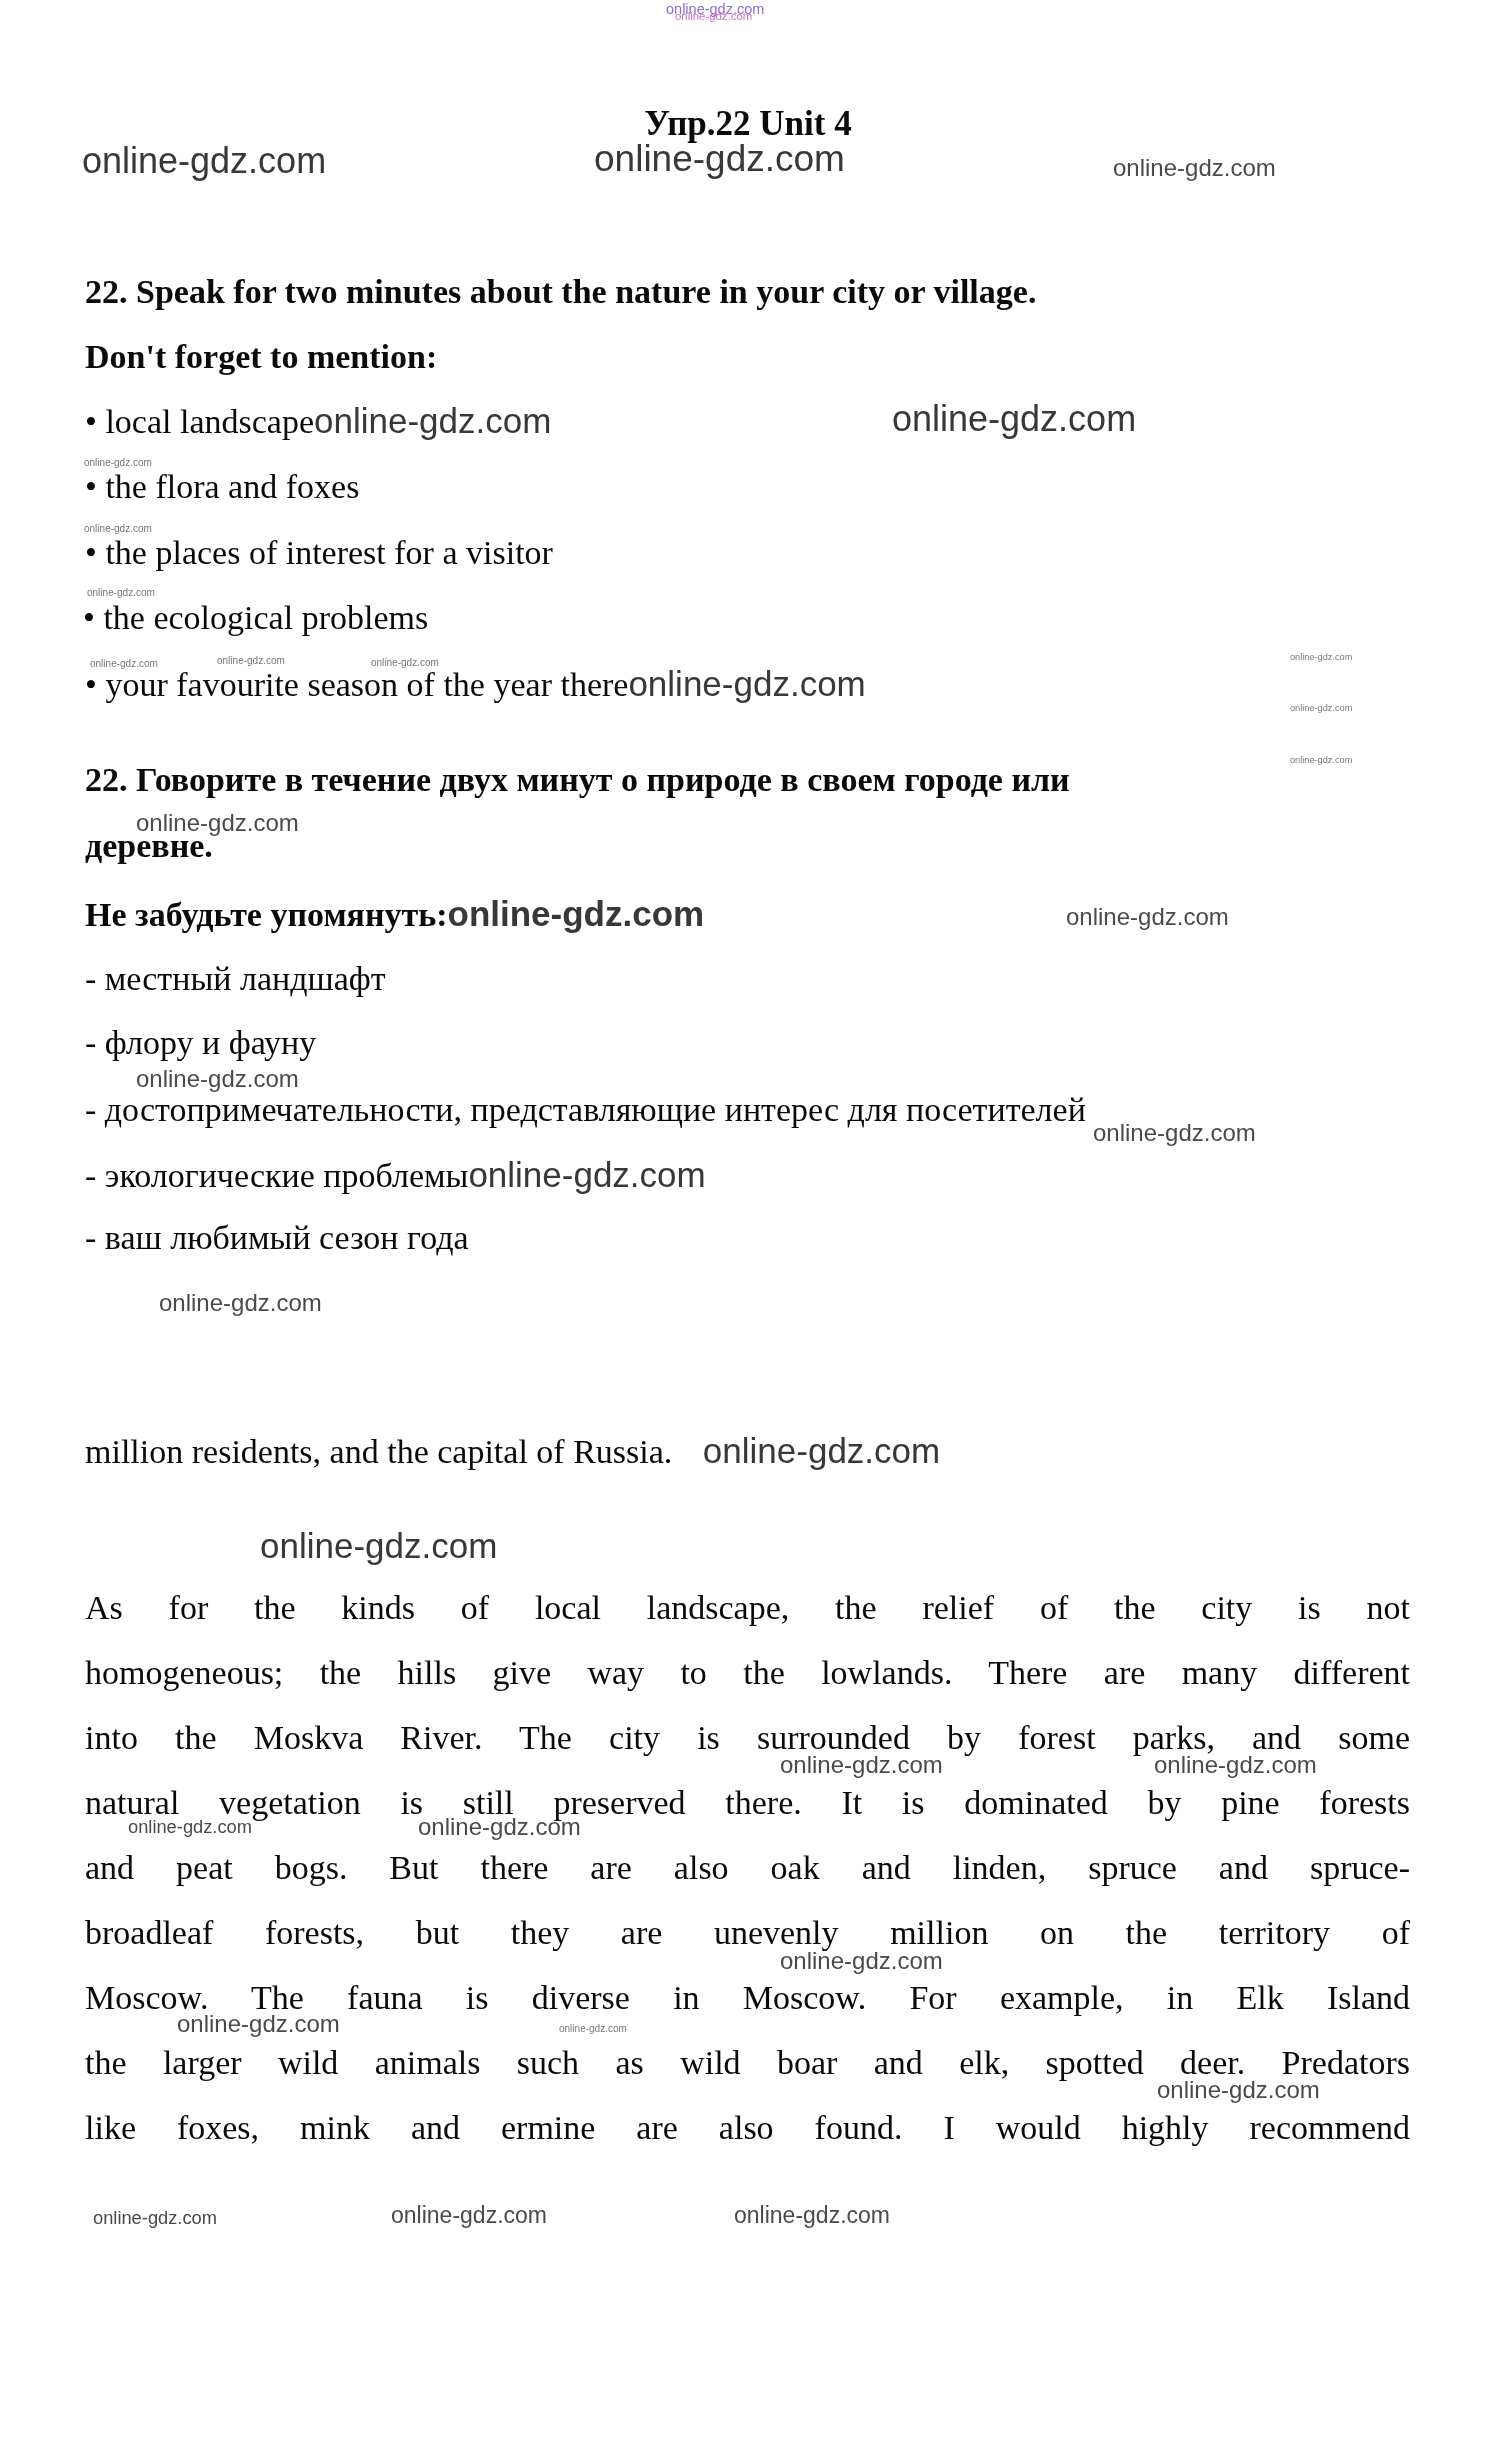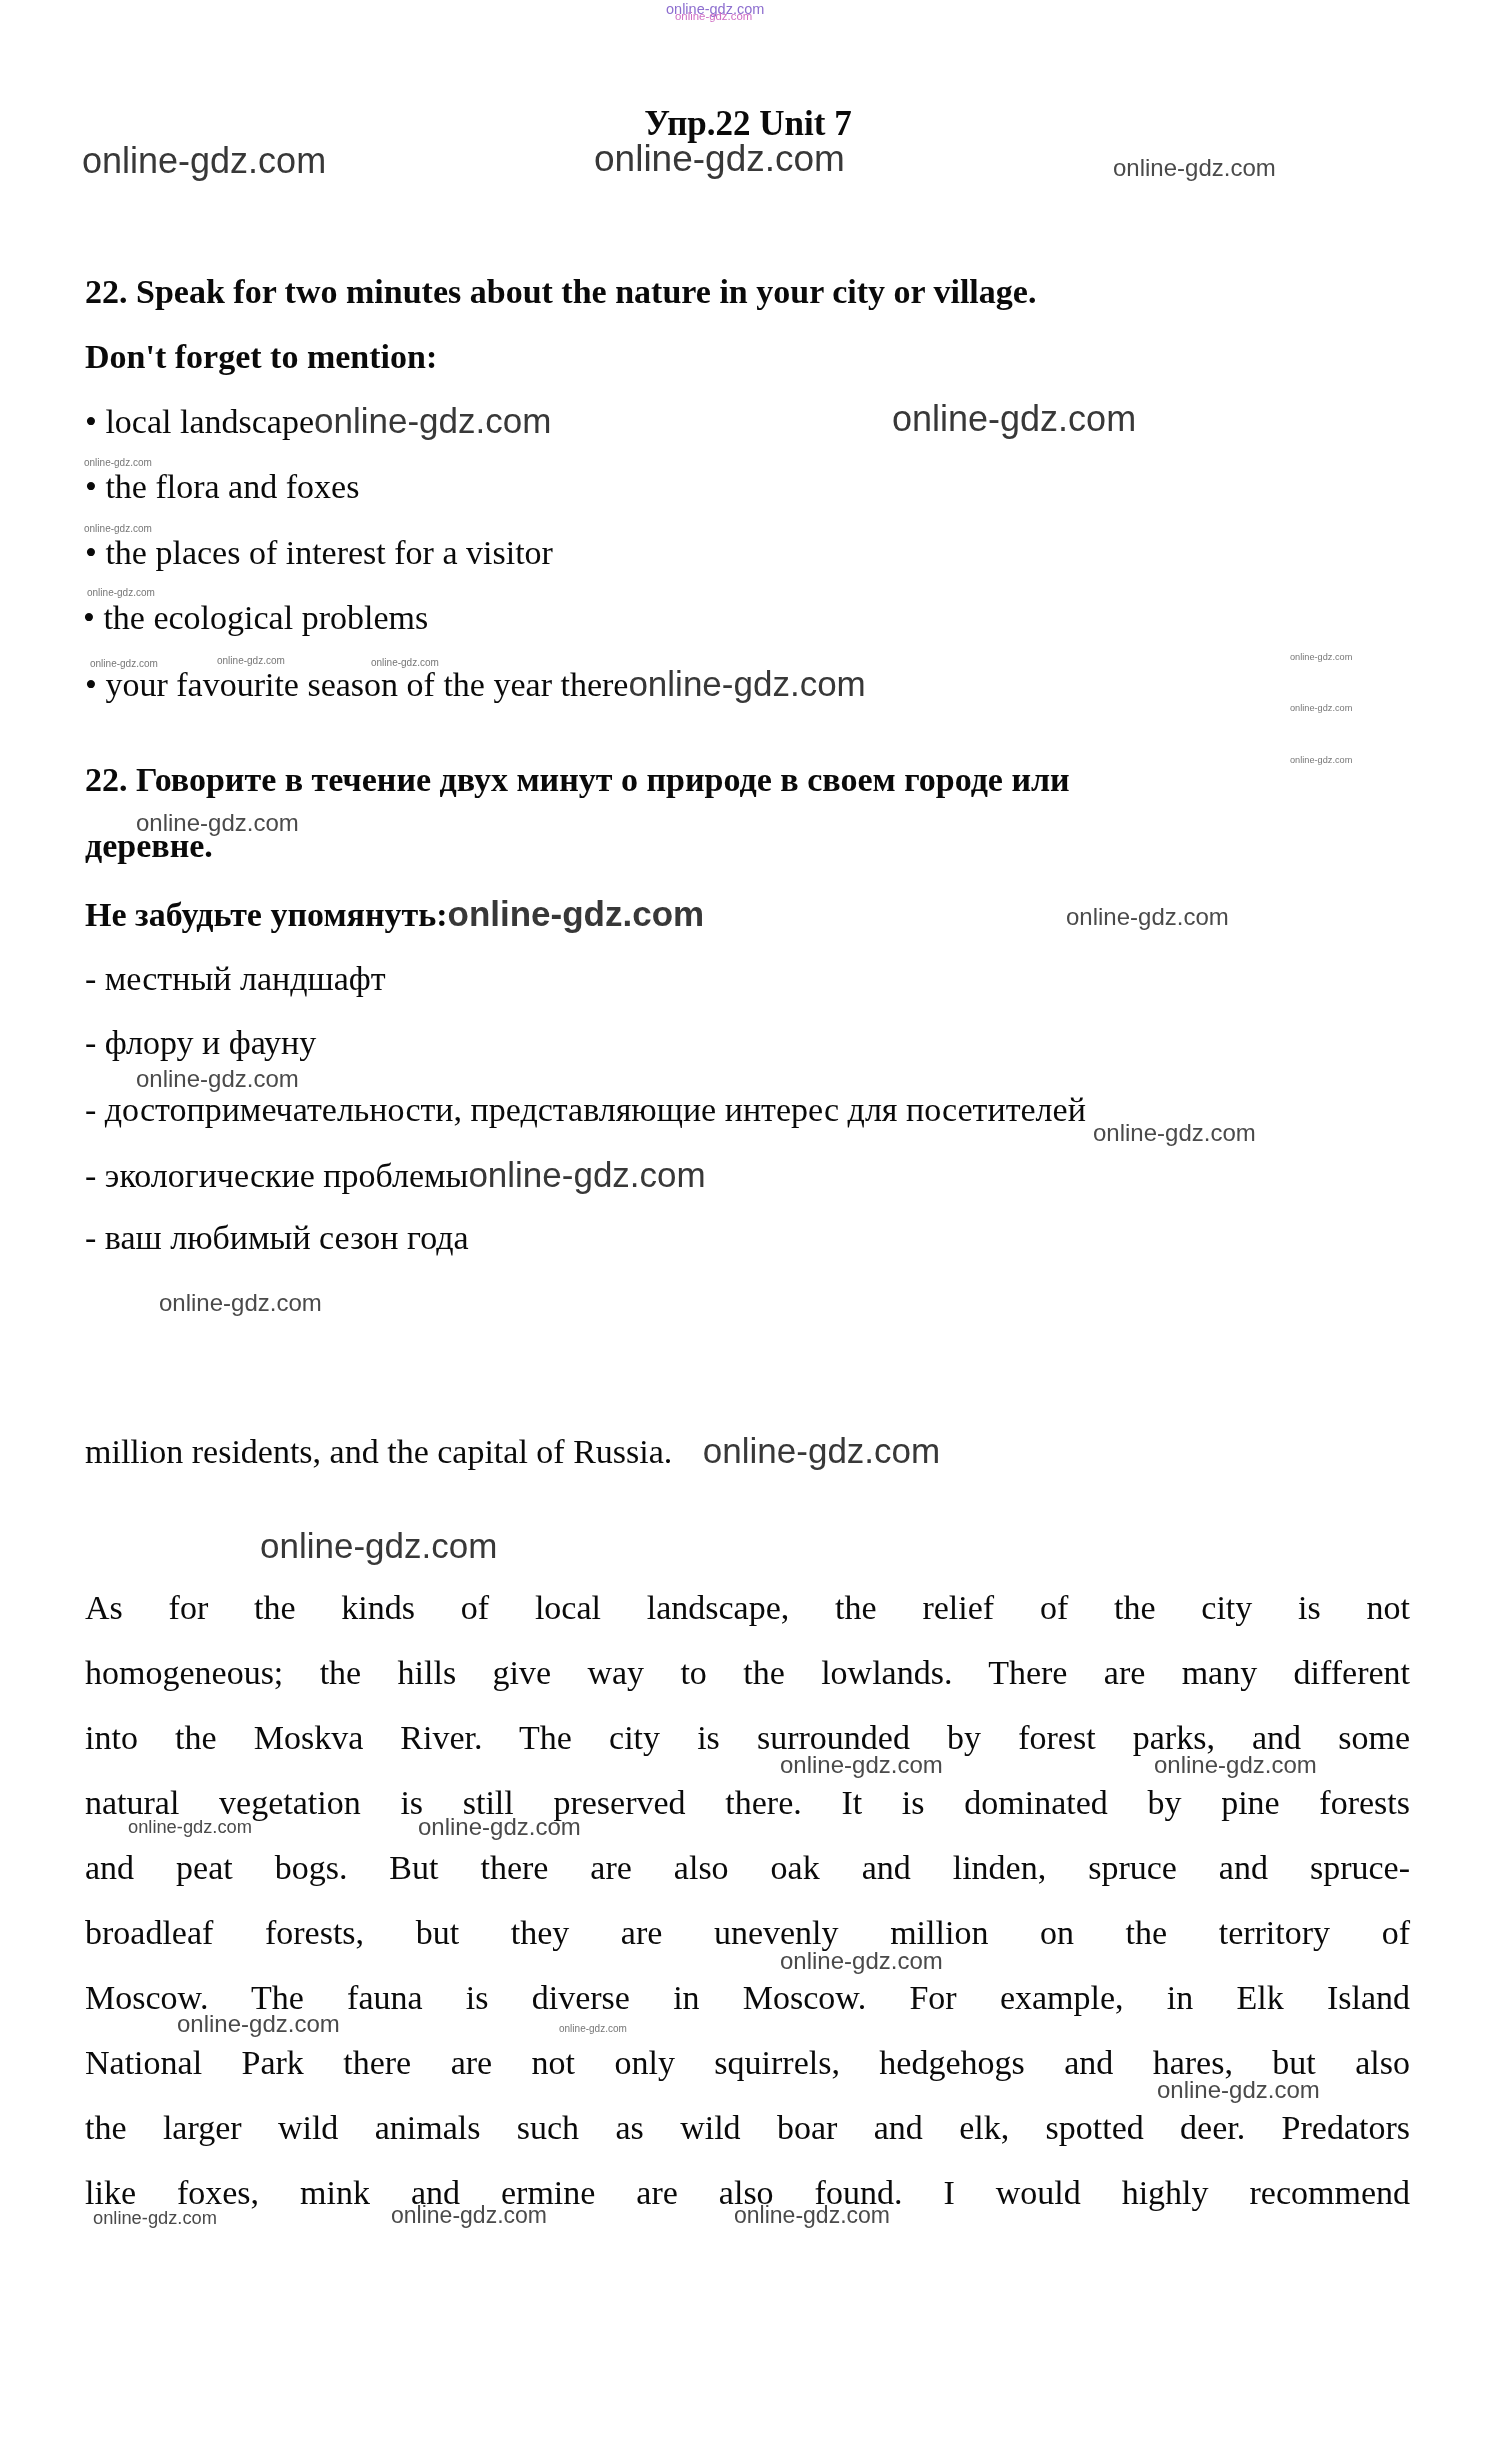--- a/index.html
+++ b/index.html
@@ -79,21 +79,21 @@
       <span class="wm" style="left: 418px; top: 1815px; font-size: 24px; color: rgb(74, 74, 74);">online-gdz.com</span>
       <span class="wm" style="left: 780px; top: 1949px; font-size: 24px; color: rgb(74, 74, 74);">online-gdz.com</span>
       <span class="wm" style="left: 177px; top: 2012px; font-size: 24px; color: rgb(74, 74, 74);">online-gdz.com</span>
       <span class="wm" style="left: 559px; top: 2024px; font-size: 10px; color: rgb(119, 119, 119);">online-gdz.com</span>
       <span class="wm" style="left: 1157px; top: 2078px; font-size: 24px; color: rgb(74, 74, 74);">online-gdz.com</span>
       <span class="wm" style="left: 93px; top: 2209px; font-size: 18.3px; color: rgb(74, 74, 74);">online-gdz.com</span>
       <span class="wm" style="left: 391px; top: 2204px; font-size: 23px; color: rgb(74, 74, 74);">online-gdz.com</span>
       <span class="wm" style="left: 734px; top: 2204px; font-size: 23px; color: rgb(74, 74, 74);">online-gdz.com</span>
     </div>
 
-  <div class="abs title">Упр.22 Unit 7</div>
+  <div class="abs title">Упр.22 Unit 4</div>
 
   <div class="abs tline b" style="left:85px; top:272px;">22. Speak for two minutes about the nature in your city or village.</div>
   <div class="abs tline b" style="left:85px; top:337px;">Don't forget to mention:</div>
 
   <div class="abs tline" style="left:85px; top:400px;"><span>• local landscape</span><span class="wm-in">online-gdz.com</span></div>
 
   <div class="abs tline" style="left:85px; top:467px;"><span>• the flora and foxes</span></div>
 
   <div class="abs tline" style="left:85px; top:533px;"><span>• the places of interest for a visitor</span></div>
 
@@ -120,19 +120,18 @@
   </div>
 
   <div class="abs para" style="top:1575px;">
     <div class="jline">As for the kinds of local landscape, the relief of the city is not</div>
     <div class="jline">homogeneous; the hills give way to the lowlands. There are many different</div>
     <div class="jline">into the Moskva River. The city is surrounded by forest parks, and some</div>
     <div class="jline">natural vegetation is still preserved there. It is dominated by pine forests</div>
     <div class="jline">and peat bogs. But there are also oak and linden, spruce and spruce-</div>
     <div class="jline">broadleaf forests, but they are unevenly million on the territory of</div>
     <div class="jline">Moscow. The fauna is diverse in Moscow. For example, in Elk Island</div>
-    <div class="jline">National Park there are not only squirrels, hedgehogs and hares, but also</div>
     <div class="jline">the larger wild animals such as wild boar and elk, spotted deer. Predators</div>
     <div class="jline">like foxes, mink and ermine are also found. I would highly recommend</div>
   </div>
 
 </div>
 
 
 </body></html>

